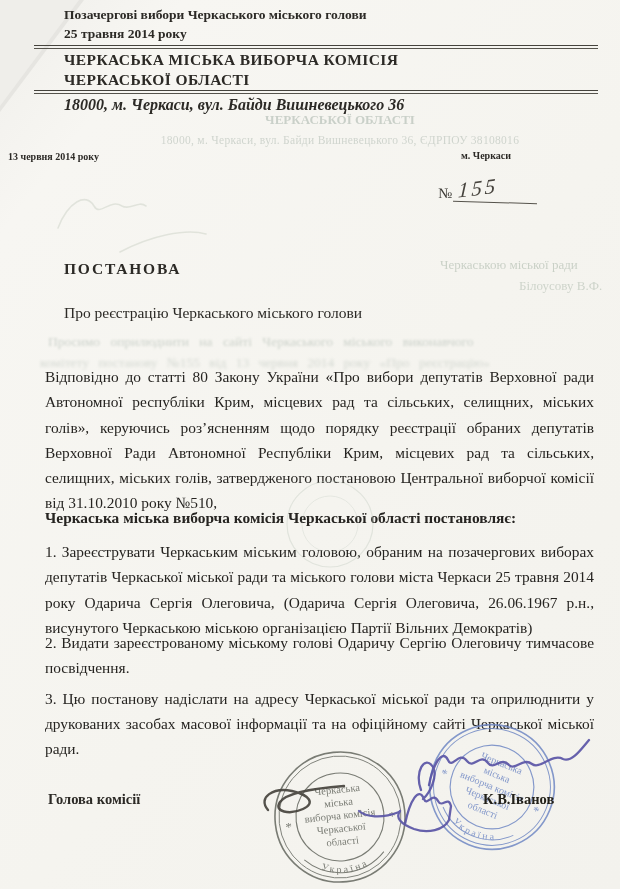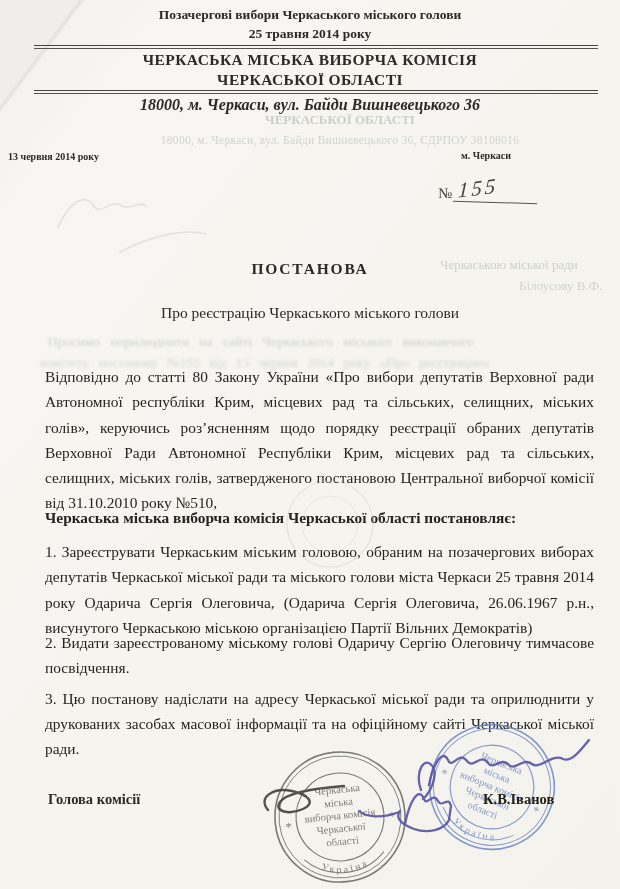--- a/index.html
+++ b/index.html
@@ -7,21 +7,21 @@
     position:relative;width:620px;height:889px;overflow:hidden;
     background:linear-gradient(128deg,#f0efeb 0%,#f7f6f2 14%,#f5f4ef 55%,#f3f2ed 100%);
     font-family:"Liberation Serif","DejaVu Serif",serif;color:#2c2a26;
   }
   
   .corner-out{position:absolute;top:0;left:0;width:0;height:0;
     border-top:112px solid #e6e5e1;border-right:84px solid transparent;}
   .corner-in{position:absolute;top:0;left:0;width:0;height:0;
     border-top:106px solid #efeeea;border-right:79px solid transparent;}
   
-  .ctr{position:absolute;left:50px;right:50px;text-align:center;}
+  .ctr{position:absolute;left:64px;right:50px;}
   .h1{top:7px;font-weight:bold;font-size:13.5px;}
   .h2{top:26px;font-weight:bold;font-size:13.5px;}
   .rule{position:absolute;left:34px;width:564px;height:2.4px;
     border-top:1.7px solid #45433d;border-bottom:1.1px solid #55534c;}
   .rule1{top:45px;}
   .rule2{top:90px;}
   .org1{top:51px;font-weight:bold;font-size:15.5px;letter-spacing:.4px;}
   .org2{top:71px;font-weight:bold;font-size:15.5px;letter-spacing:.4px;}
   .addr{top:96px;font-weight:bold;font-size:16px;font-style:italic;}
   .date{position:absolute;left:8px;top:151px;font-weight:bold;font-size:10px;}

